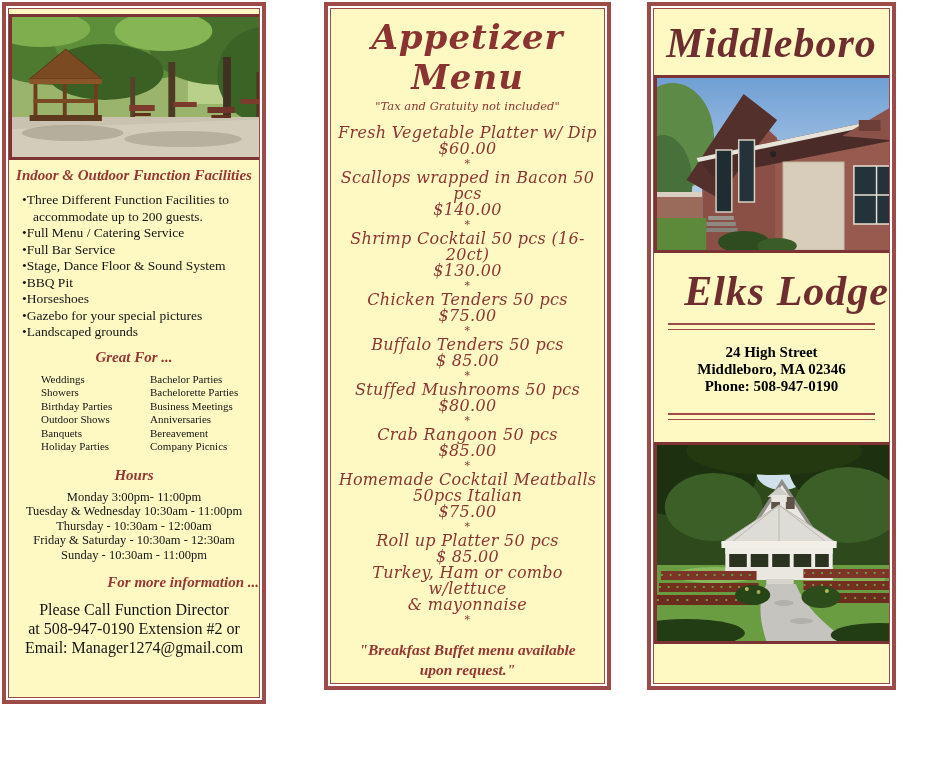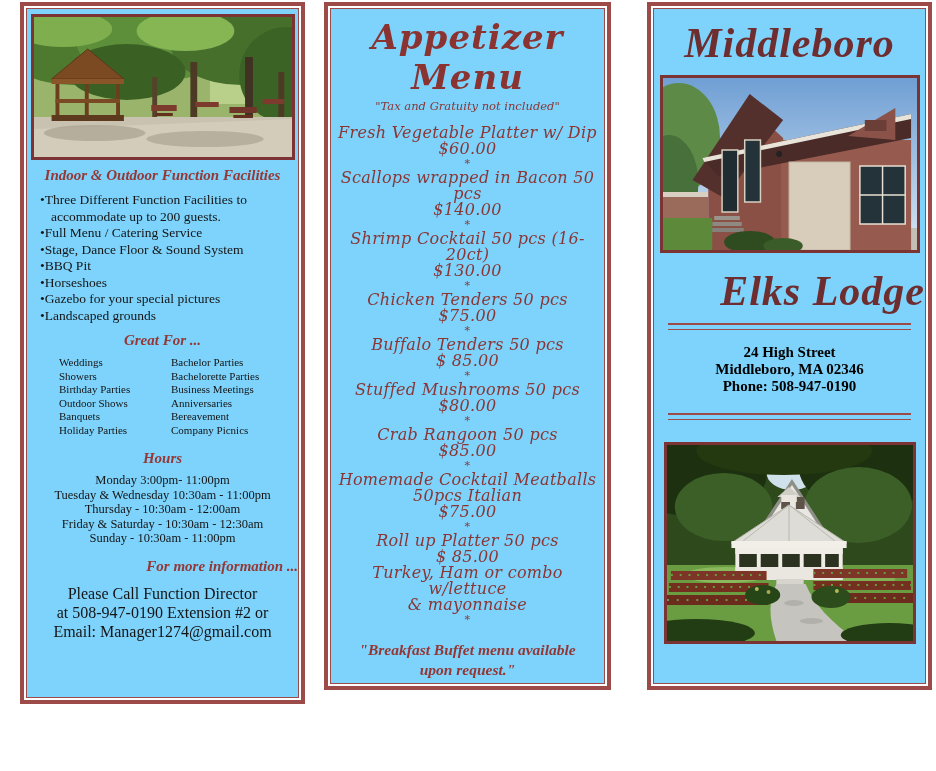--- a/index.html
+++ b/index.html
@@ -3,24 +3,24 @@
 <meta charset="utf-8">
 <style>
   * { margin:0; padding:0; box-sizing:border-box; }
   html,body { background:#ffffff; }
   .page {
     position:relative; width:936px; height:771px; background:#ffffff;
     font-family:"Liberation Serif", serif; overflow:hidden;
   }
   .panel { position:absolute; background:#ffffff; }
   .frame-thickthin { border:4px solid #9d4b48; }
-  .frame-in { position:absolute; inset:2px; border:1px solid #9d4b48; overflow:hidden; background:#7dd3fc; }
-  .panel-left  { left:20px;   top:2px; width:285px; height:702px; }
+  .frame-in { position:absolute; inset:2px; border:1px solid #9d4b48; overflow:hidden; background:#fef9c3; }
+  .panel-left  { left:2px;   top:2px; width:264px; height:702px; }
   .panel-mid   { left:324px; top:2px; width:287px; height:688px; }
-  .panel-right { left:647px; top:2px; width:285px; height:688px; }
+  .panel-right { left:647px; top:2px; width:249px; height:688px; }
 
   .photo { display:block; border:3px solid #7b3433; }
   .photo.park     { width:264px; height:146px; margin:5px auto 0; }
   .photo.building { width:260px; height:178px; margin:8px auto 0; }
   .photo.gazebo   { width:252px; height:202px; margin:22px auto 0; }
 
   
   .maroon-head {
     color:#953734; font-weight:bold; font-style:italic;
     text-align:center; font-size:15px; line-height:20px; margin-top:5px;
@@ -106,20 +106,21 @@
         <rect x="234" y="82" width="22" height="5" fill="#7c3b2c"></rect>
         <rect x="124" y="96" width="18" height="3" fill="#63301f"></rect>
         <rect x="204" y="98" width="20" height="3" fill="#63301f"></rect>
       </svg>
 
       <h2 class="maroon-head">Indoor &amp; Outdoor Function Facilities</h2>
 
       <div class="facil">
           <div>Three Different Function Facilities to accommodate up to 200 guests.</div>
           <div>Full Menu / Catering Service</div>
+          <div>Full Bar Service</div>
           <div>Stage, Dance Floor &amp; Sound System</div>
           <div>BBQ Pit</div>
           <div>Horseshoes</div>
           <div>Gazebo for your special pictures</div>
           <div>Landscaped grounds</div>
         </div>
 
       <h2 class="maroon-head gf">Great For ...</h2>
 
       <div class="gf-wrap">

